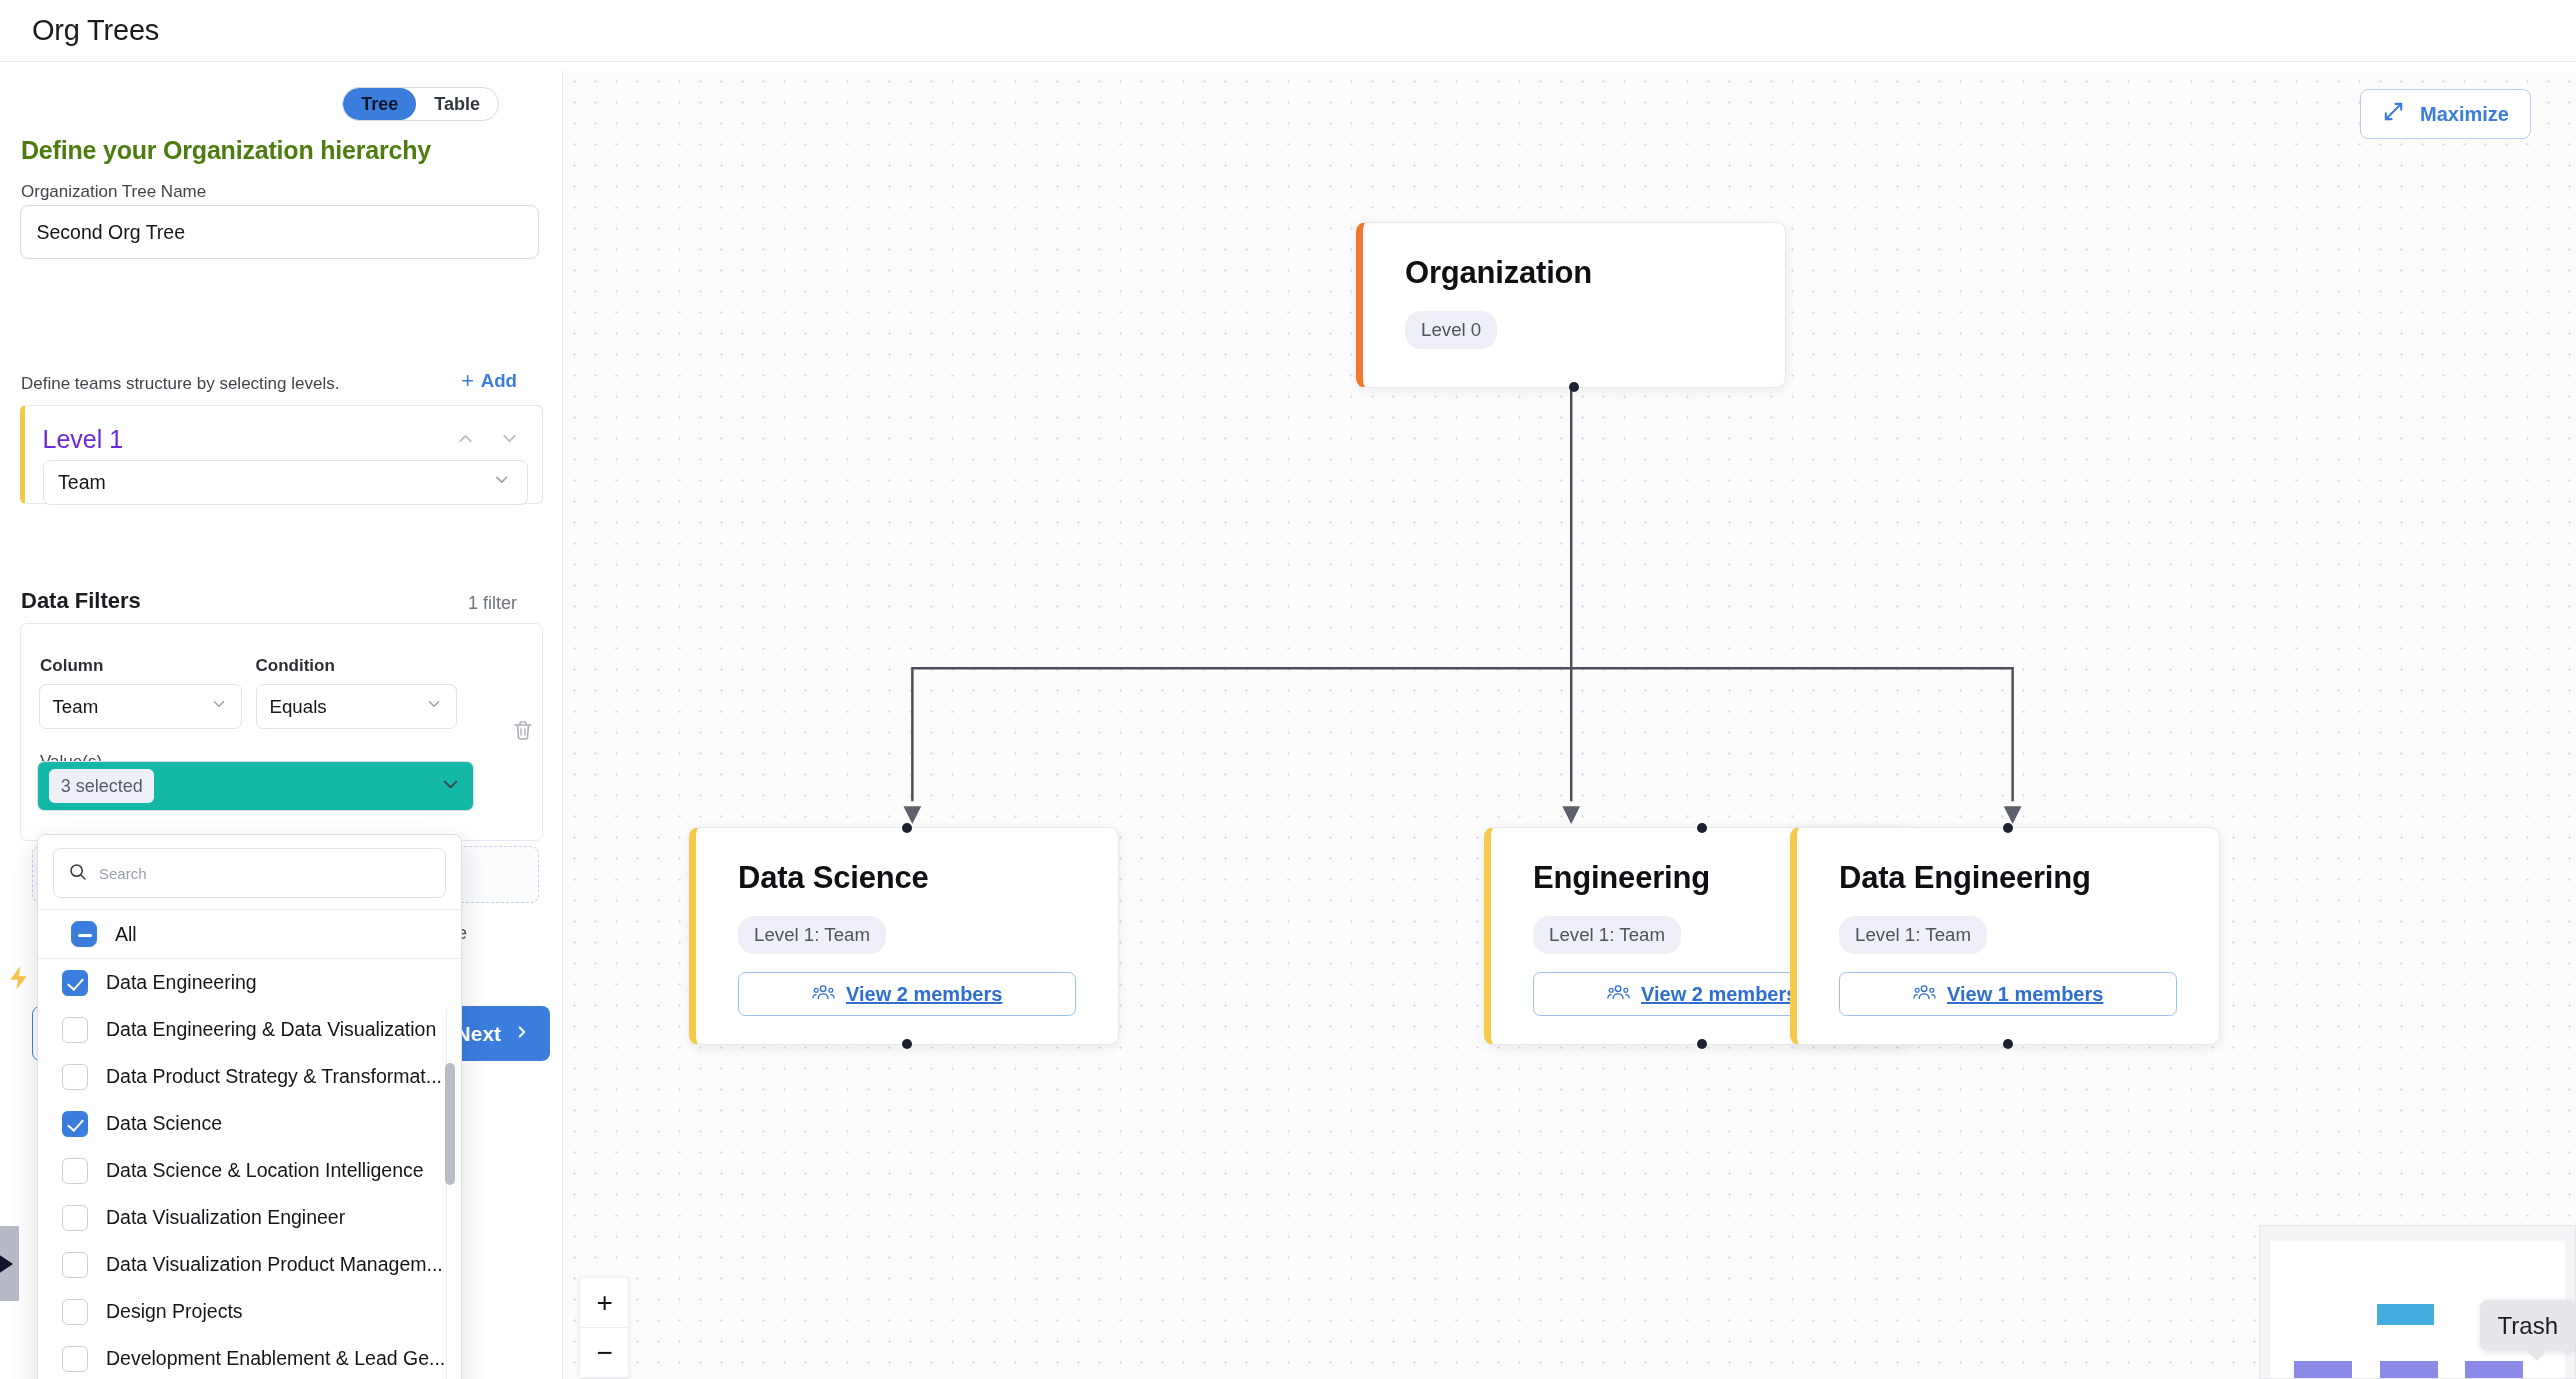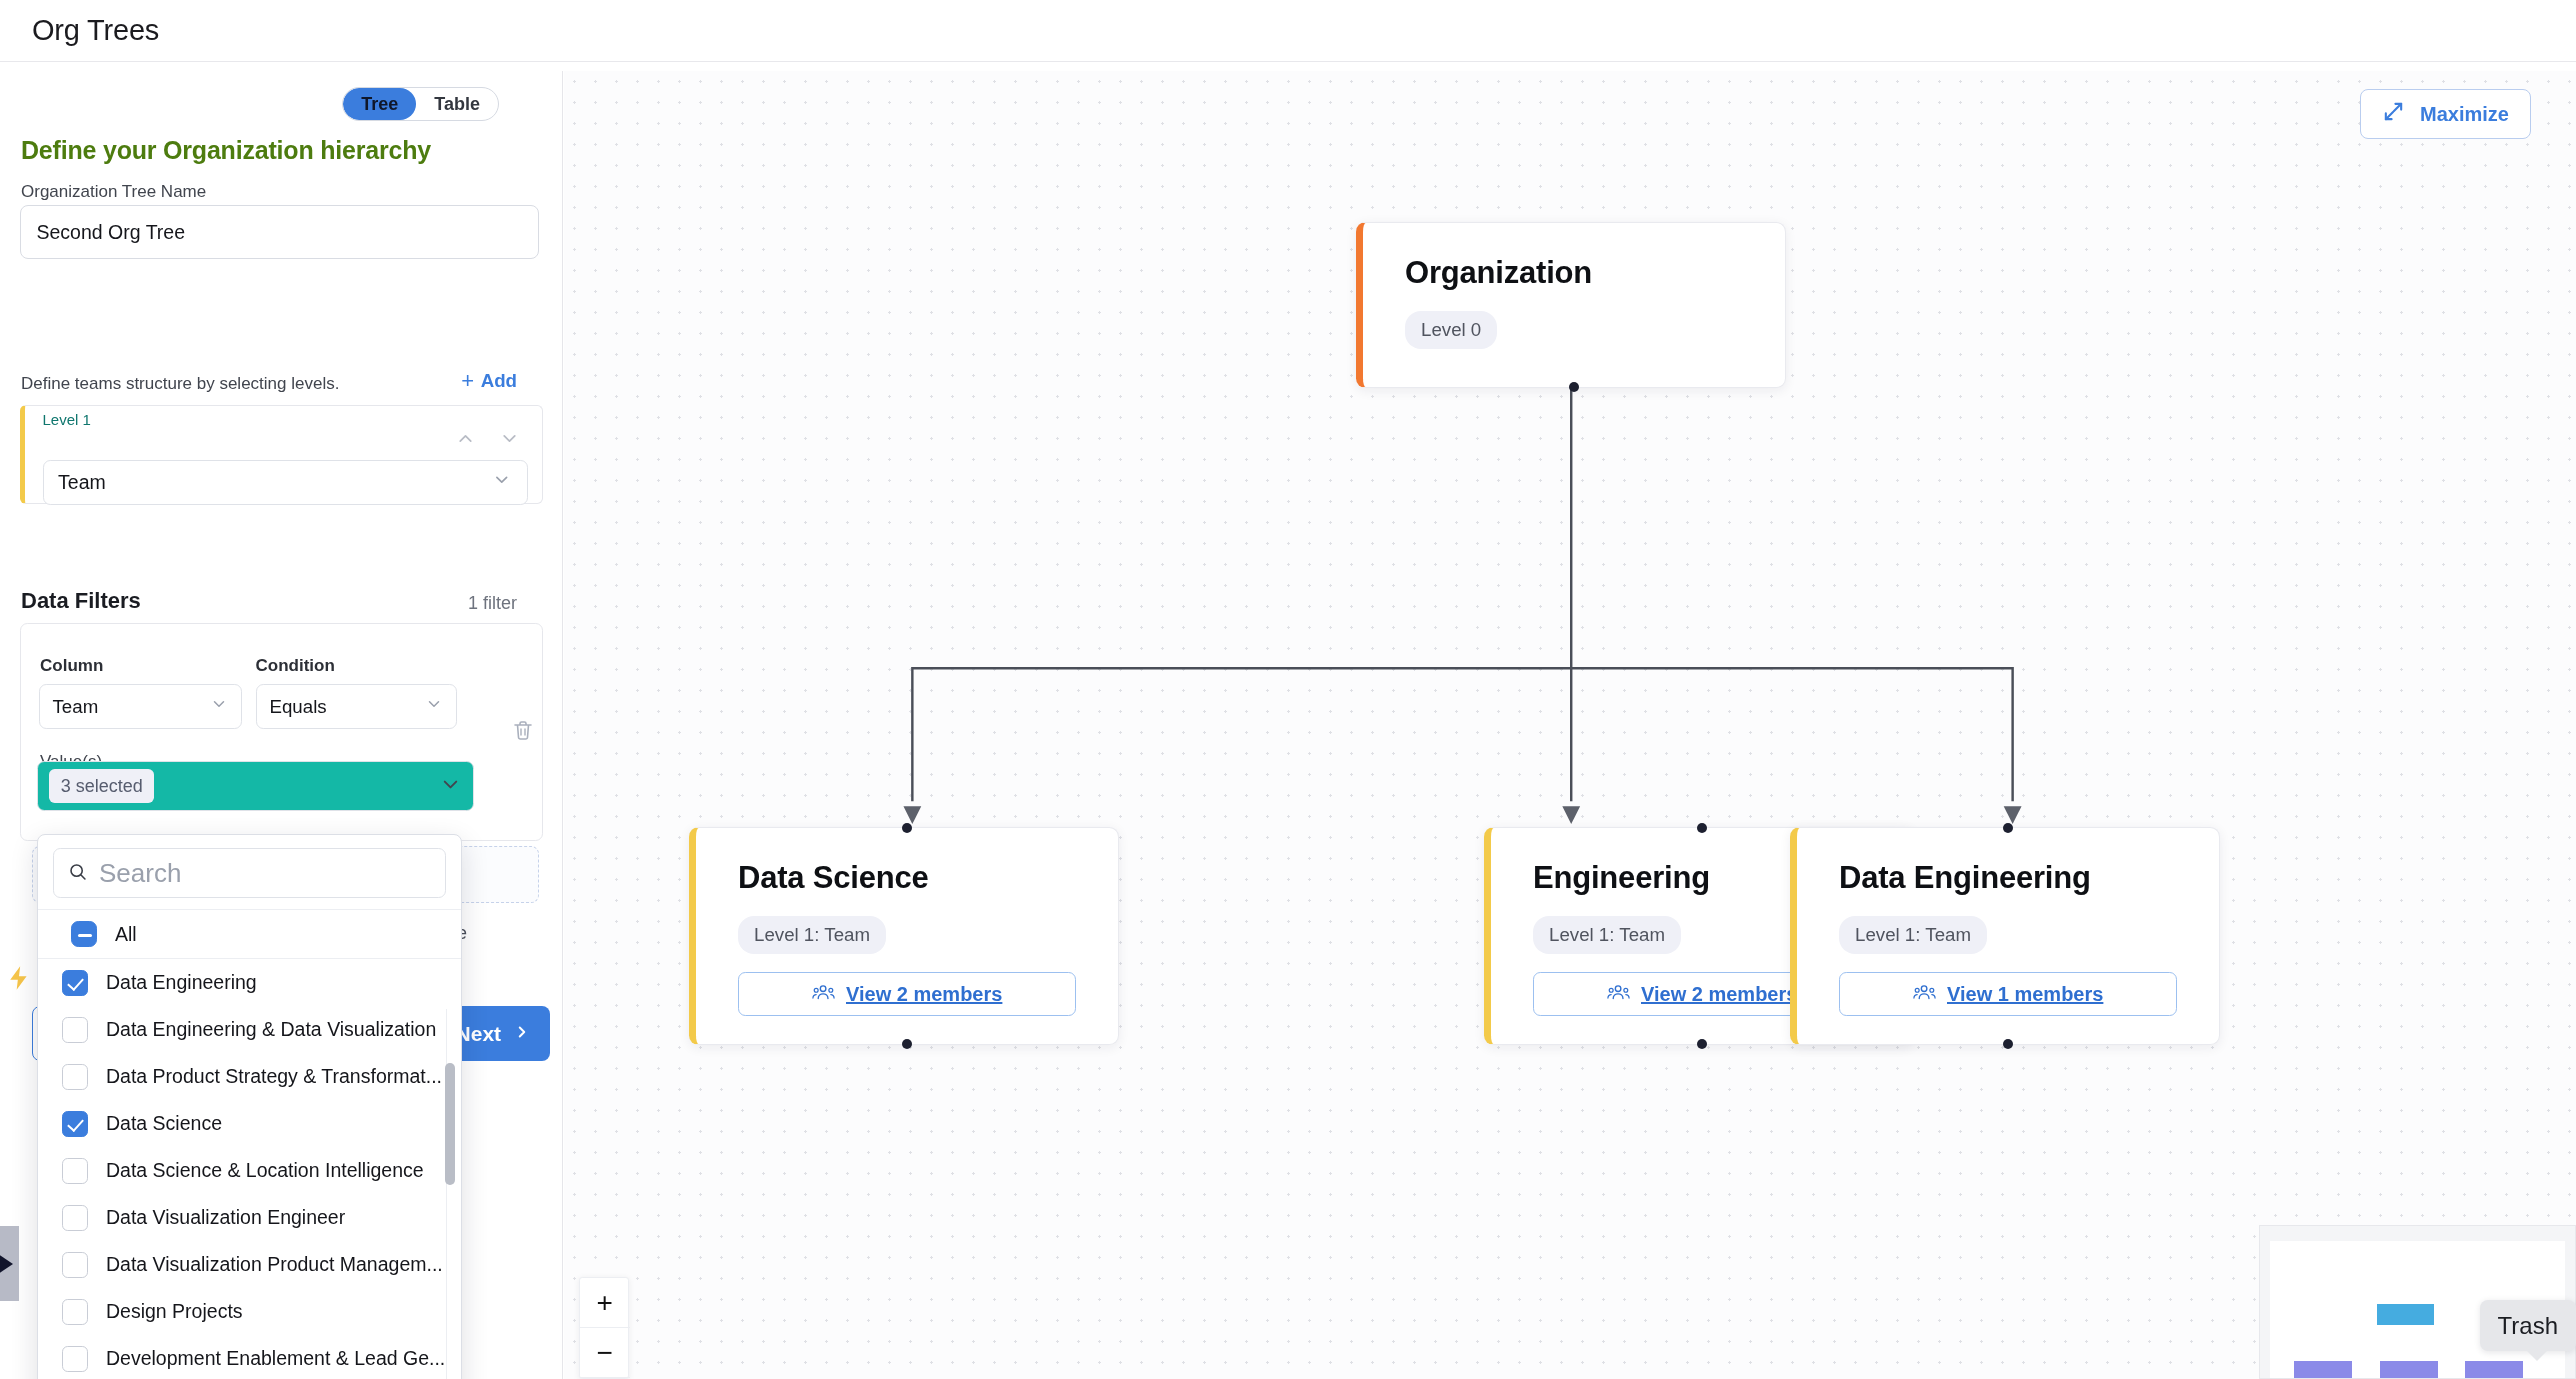--- a/index.html
+++ b/index.html
@@ -63,21 +63,21 @@
     font-size: 18.7px; color: #3b7ddd; font-weight: 600; cursor: pointer;
     display: flex; align-items: center; gap: 6.5px;
   }
   .add-plus { font-size: 22px; line-height: 1; font-weight: 400; }
 
   .level-card {
     position: absolute; left: 19.5px; top: 334px; width: 523px; height: 99px;
     background: #fff; border: 0.8px solid #e6e7ec; border-radius: 5.7px;
     border-left: 5.7px solid #f3ca4a;
   }
-  .level-title { position: absolute; left: 18px; top: 5px; font-size: 15px; color: #0f766e; }
+  .level-title { position: absolute; left: 18px; top: 19px; font-size: 25px; color: #6d28d9; }
   .chev-btn {
     position: absolute; width: 29px; height: 29px; cursor: pointer;
     display: flex; align-items: center; justify-content: center;
   }
   .chev-up { right: 62px; top: 18px; }
   .chev-down { right: 18px; top: 18px; }
   .level-select {
     position: absolute; left: 18px; top: 54px; width: 485px; height: 45px;
     border: 0.8px solid #dfe2e8; border-radius: 7.3px; background: #fff;
     display: flex; align-items: center; padding: 0 14.6px;
@@ -148,21 +148,21 @@
     background: #ffffff; border: 0.8px solid #dcdfe6; border-radius: 8px;
     box-shadow: 0 9.7px 28px rgba(20,24,40,0.14);
     z-index: 50; overflow: hidden;
   }
   .dd-search-wrap { padding: 13px 14.6px 11.4px 14.6px; }
   .dd-search {
     position: relative; height: 50px; border: 0.8px solid #dfe2e8; border-radius: 7.3px;
     display: flex; align-items: center; padding: 0 13px; gap: 11.4px; background: #fff;
   }
   .dd-search input {
-    border: none; outline: none; font-size: 26px; color: #15161b;
+    border: none; outline: none; font-size: 15px; color: #15161b;
     background: transparent; width: 100%; font-family: "Liberation Sans", sans-serif;
   }
   .dd-search input::placeholder { color: #9aa0ac; }
   .dd-all {
     display: flex; align-items: center; gap: 18px; height: 50px;
     padding: 0 33px; border-top: 0.8px solid #eceef2; border-bottom: 0.8px solid #eceef2;
     cursor: pointer;
   }
   .dd-list { position: relative; height: 427px; overflow: hidden; }
   .dd-item {

